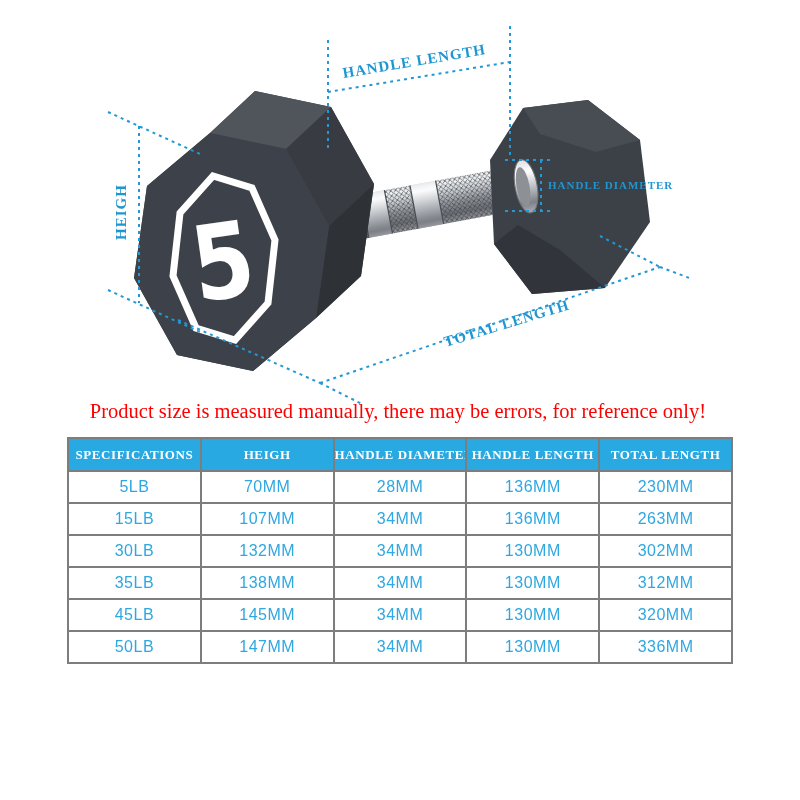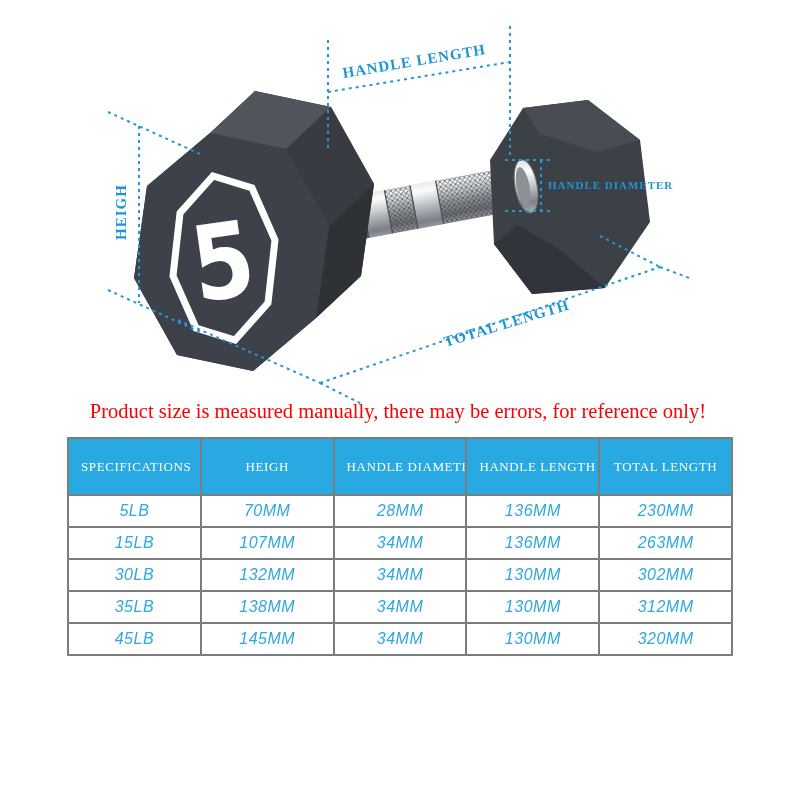--- a/index.html
+++ b/index.html
@@ -36,40 +36,39 @@
     position:absolute;left:67px;top:437px;width:666px;
     border-collapse:collapse;
     border:2px solid #606060;
     table-layout:fixed;
   }
   table.size-table th{
     background:var(--header-bg);
     color:var(--header-text);
     font-family:"Liberation Serif",serif;
     font-size:13px;
-    font-weight:normal;
+    font-weight:bold;
     letter-spacing:0.6px;
     height:31px;
-    padding:12px;
+    padding:0;
     border:2px solid var(--border-gray);
     white-space:nowrap;
     overflow:hidden;
   }
   table.size-table td{
     color:var(--cell-text);
     font-family:"Liberation Sans",sans-serif;
     font-size:16px;
     letter-spacing:0.5px;
     text-align:center;
     height:30px;
     padding:0;
     border:2px solid var(--border-gray);
     background:#ffffff;
     white-space:nowrap;
-    font-style:italic;
   }
 </style>
 </head>
 <body>
 
 <div class="stage">
 
   <svg class="diagram-svg" width="800" height="432" viewBox="0 0 800 432">
     <defs>
       <linearGradient id="chrome" x1="0" y1="-24" x2="0" y2="24" gradientUnits="userSpaceOnUse">
@@ -202,15 +201,22 @@
           <td>130MM</td>
           <td>312MM</td>
         </tr>
         <tr>
           <td>45LB</td>
           <td>145MM</td>
           <td>34MM</td>
           <td>130MM</td>
           <td>320MM</td>
         </tr>
+        <tr>
+          <td>50LB</td>
+          <td>147MM</td>
+          <td>34MM</td>
+          <td>130MM</td>
+          <td>336MM</td>
+        </tr>
       </tbody>
     </table>
 </div>
 
 </body></html>

